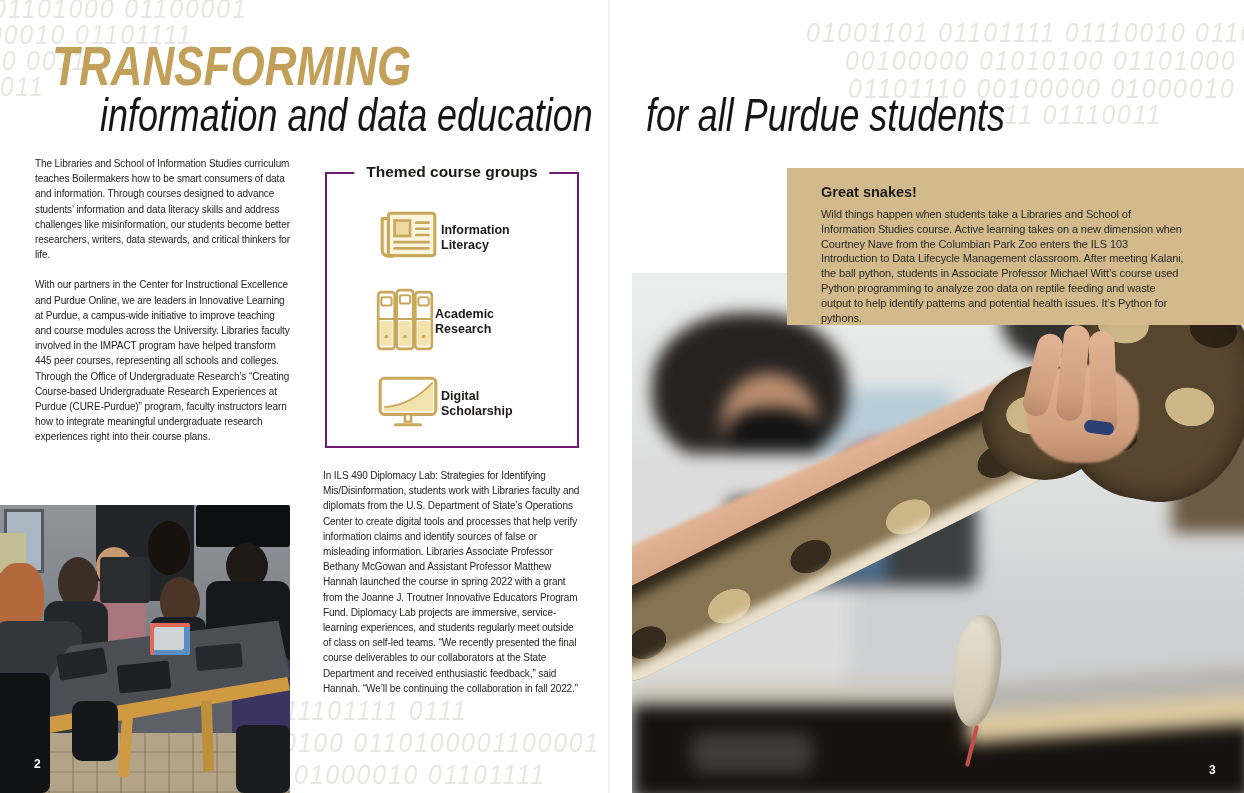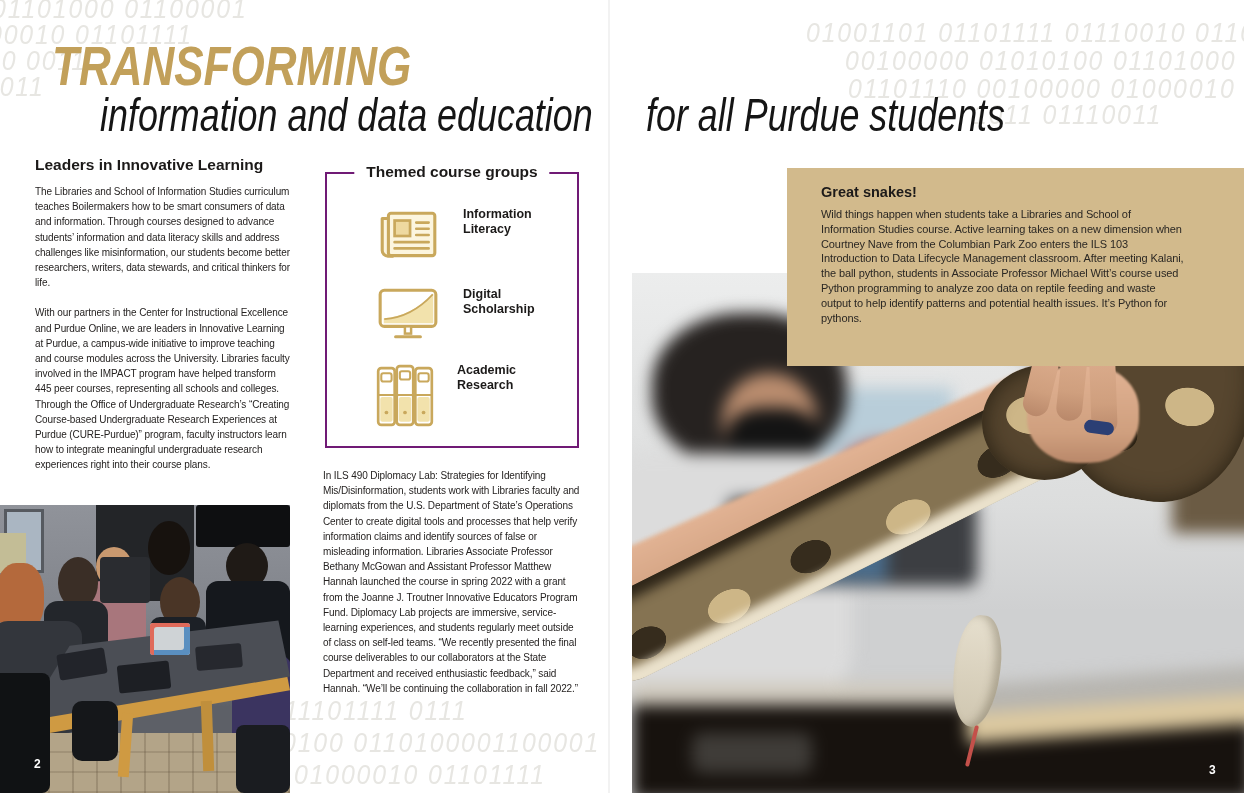--- a/index.html
+++ b/index.html
@@ -21,28 +21,28 @@
   .left-col{position:absolute;left:35px;top:156px;width:255px;z-index:2;}
   h3.head{font-size:15.5px;font-weight:700;margin:0 0 10px 0;color:#1c1a19;line-height:18px;}
   p.body{font-size:10px;line-height:15.2px;letter-spacing:-0.1px;margin:0 0 15px 0;color:#262322;}
 
   
   .theme-box{position:absolute;left:325px;top:172px;width:250px;height:272px;
              border:2px solid #701a75;z-index:2;background:transparent;}
   .theme-title{position:absolute;left:50%;top:-11px;transform:translateX(-50%);background:#fff;
                padding:0 12px;font-size:15.5px;font-weight:700;white-space:nowrap;color:#1c1a19;}
   .theme-items{position:absolute;left:0;top:24px;width:100%;}
-  .theme-row{display:flex;align-items:flex-start;gap:22px;padding:9px 12px 9px 48px;}
+  .theme-row{display:flex;align-items:center;padding:9px 12px 9px 48px;}
   .theme-label{font-size:12.5px;font-weight:700;line-height:15px;color:#1c1a19;width:90px;}
 
   .cross-col{position:absolute;left:323px;top:468px;width:258px;z-index:2;}
   .cross-col h3.head{margin-bottom:9px;}
 
   
-  .snake-box{position:absolute;left:787px;top:168px;width:457px;height:198px;background:#d2ba8c;
+  .snake-box{position:absolute;left:787px;top:168px;width:457px;height:157px;background:#d2ba8c;
              z-index:5;box-sizing:border-box;padding:16px 58px 14px 34px;}
   .snake-box h3{font-size:14.5px;font-weight:700;margin:0 0 7px 0;color:#1c1a19;}
   .snake-box p{font-size:11px;line-height:14.8px;letter-spacing:-0.1px;margin:0;color:#2a2723;}
 
   .pagenum{position:absolute;color:#fff;font-size:12px;font-weight:700;z-index:9;}
 
   .gutter{position:absolute;left:608px;top:0;width:2px;height:793px;background:rgba(0,0,0,.05);z-index:4;}
 
   
   .photo-left{position:absolute;left:0;top:505px;width:290px;height:288px;overflow:hidden;z-index:4;
@@ -90,21 +90,20 @@
 
   <div class="bin" style="left:284px;top:696px;">11101111 0111</div>
   <div class="bin" style="left:282px;top:728px;">0100 0110100001100001</div>
   <div class="bin" style="left:294px;top:760px;">01000010 01101111</div>
 
   <div class="title-main">TRANSFORMING</div>
   <div class="title-sub" style="left:100px;">information and data education</div>
   <div class="title-sub" style="left:646px;">for all Purdue students</div>
 
   <div class="left-col">
-    <h3 class="head">Leaders in Innovative Learning</h3>
     <p class="body">The Libraries and School of Information Studies curriculum teaches Boilermakers how to be smart consumers of data and information. Through courses designed to advance students’ information and data literacy skills and address challenges like misinformation, our students become better researchers, writers, data stewards, and critical thinkers for life.</p>
     <p class="body">With our partners in the Center for Instructional Excellence and Purdue Online, we are leaders in Innovative Learning at Purdue, a campus-wide initiative to improve teaching and course modules across the University. Libraries faculty involved in the IMPACT program have helped transform 445 peer courses, representing all schools and colleges. Through the Office of Undergraduate Research’s “Creating Course-based Undergraduate Research Experiences at Purdue (CURE-Purdue)” program, faculty instructors learn how to integrate meaningful undergraduate research experiences right into their course plans.</p>
   </div>
 
   <div class="theme-box">
     <div class="theme-title">Themed course groups</div>
     <div class="theme-items">
 
       <div class="theme-row">
         <span>
@@ -113,58 +112,58 @@
             <rect x="13" y="6" width="45" height="41" rx="2.5" fill="#fcf5de" stroke="#c9a85c" stroke-width="3"></rect>
             <rect x="19" y="13" width="15" height="15" fill="#eed9a0" stroke="#c9a85c" stroke-width="2.6"></rect>
             <path d="M40 15 H52 M40 21 H52 M40 27 H52 M19 34 H52 M19 40 H52" stroke="#c9a85c" stroke-width="2.6" stroke-linecap="round"></path>
           </svg>
         </span>
         <span class="theme-label">Information Literacy</span>
       </div>
 
       <div class="theme-row">
         <span>
+          <svg width="60" height="66" viewBox="0 0 56 64">
+            <g stroke="#c9a85c" stroke-width="2.6" fill="#ffffff">
+              <rect x="2" y="5" width="16" height="55" rx="3"></rect>
+              <rect x="20" y="3" width="16" height="57" rx="3"></rect>
+              <rect x="38" y="5" width="16" height="55" rx="3"></rect>
+            </g>
+            <g fill="#f2e2ac">
+              <rect x="4" y="33" width="12" height="24" rx="2"></rect>
+              <rect x="22" y="33" width="12" height="24" rx="2"></rect>
+              <rect x="40" y="33" width="12" height="24" rx="2"></rect>
+            </g>
+            <g stroke="#c9a85c" stroke-width="2">
+              <path d="M2 31 H18 M20 31 H36 M38 31 H54"></path>
+              <rect x="5" y="10" width="10" height="8" rx="2" fill="none"></rect>
+              <rect x="23" y="8" width="10" height="8" rx="2" fill="none"></rect>
+              <rect x="41" y="10" width="10" height="8" rx="2" fill="none"></rect>
+            </g>
+            <g fill="#c9a85c">
+              <circle cx="10" cy="48" r="1.8"></circle>
+                <circle cx="28" cy="48" r="1.8"></circle>
+                <circle cx="46" cy="48" r="1.8"></circle>
+            </g>
+          </svg>
+        </span>
+        <span class="theme-label">Academic Research</span>
+      </div>
+
+      <div class="theme-row">
+        <span>
           <svg width="66" height="54" viewBox="0 0 64 52">
             <rect x="5" y="3" width="54" height="35" rx="4" fill="#ffffff" stroke="#c9a85c" stroke-width="3"></rect>
             <path d="M8.5 35 L8.5 30 C26 29 42 21 56.5 6 L56.5 35 Z" fill="#f2e2ac"></path>
             <path d="M9 31 C26 30 42 22 56 7" fill="none" stroke="#c9a85c" stroke-width="1.6"></path>
             <rect x="29" y="38" width="6" height="7" fill="#ffffff" stroke="#c9a85c" stroke-width="2.4"></rect>
             <path d="M20 48 H44" stroke="#c9a85c" stroke-width="3" stroke-linecap="round"></path>
           </svg>
         </span>
         <span class="theme-label">Digital Scholarship</span>
-      </div>
-
-      <div class="theme-row">
-        <span>
-          <svg width="60" height="66" viewBox="0 0 56 64">
-            <g stroke="#c9a85c" stroke-width="2.6" fill="#ffffff">
-              <rect x="2" y="5" width="16" height="55" rx="3"></rect>
-              <rect x="20" y="3" width="16" height="57" rx="3"></rect>
-              <rect x="38" y="5" width="16" height="55" rx="3"></rect>
-            </g>
-            <g fill="#f2e2ac">
-              <rect x="4" y="33" width="12" height="24" rx="2"></rect>
-              <rect x="22" y="33" width="12" height="24" rx="2"></rect>
-              <rect x="40" y="33" width="12" height="24" rx="2"></rect>
-            </g>
-            <g stroke="#c9a85c" stroke-width="2">
-              <path d="M2 31 H18 M20 31 H36 M38 31 H54"></path>
-              <rect x="5" y="10" width="10" height="8" rx="2" fill="none"></rect>
-              <rect x="23" y="8" width="10" height="8" rx="2" fill="none"></rect>
-              <rect x="41" y="10" width="10" height="8" rx="2" fill="none"></rect>
-            </g>
-            <g fill="#c9a85c">
-              <circle cx="10" cy="48" r="1.8"></circle>
-                <circle cx="28" cy="48" r="1.8"></circle>
-                <circle cx="46" cy="48" r="1.8"></circle>
-            </g>
-          </svg>
-        </span>
-        <span class="theme-label">Academic Research</span>
       </div>
 
     </div>
   </div>
 
   <div class="cross-col">
     <p class="body">In ILS 490 Diplomacy Lab: Strategies for Identifying Mis/Disinformation, students work with Libraries faculty and diplomats from the U.S. Department of State’s Operations Center to create digital tools and processes that help verify information claims and identify sources of false or misleading information. Libraries Associate Professor Bethany McGowan and Assistant Professor Matthew Hannah launched the course in spring 2022 with a grant from the Joanne J. Troutner Innovative Educators Program Fund. Diplomacy Lab projects are immersive, service-learning experiences, and students regularly meet outside of class on self-led teams. “We recently presented the final course deliverables to our collaborators at the State Department and received enthusiastic feedback,” said Hannah. “We’ll be continuing the collaboration in fall 2022.”</p>
   </div>
 
   <div class="gutter"></div>

